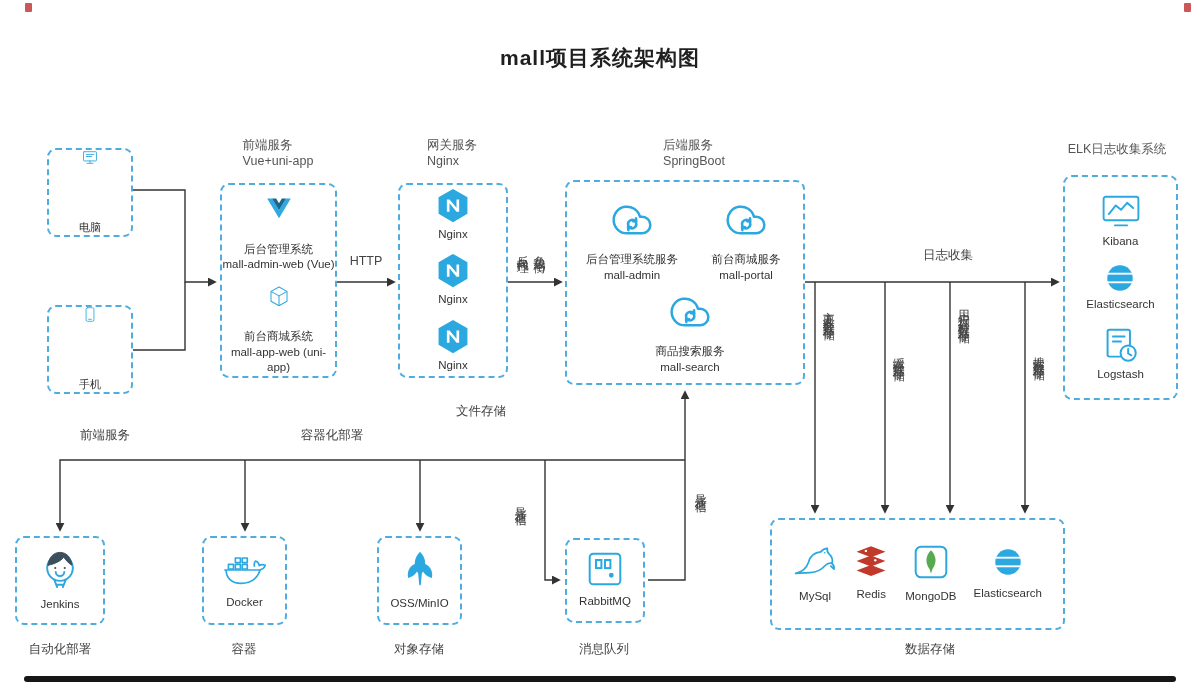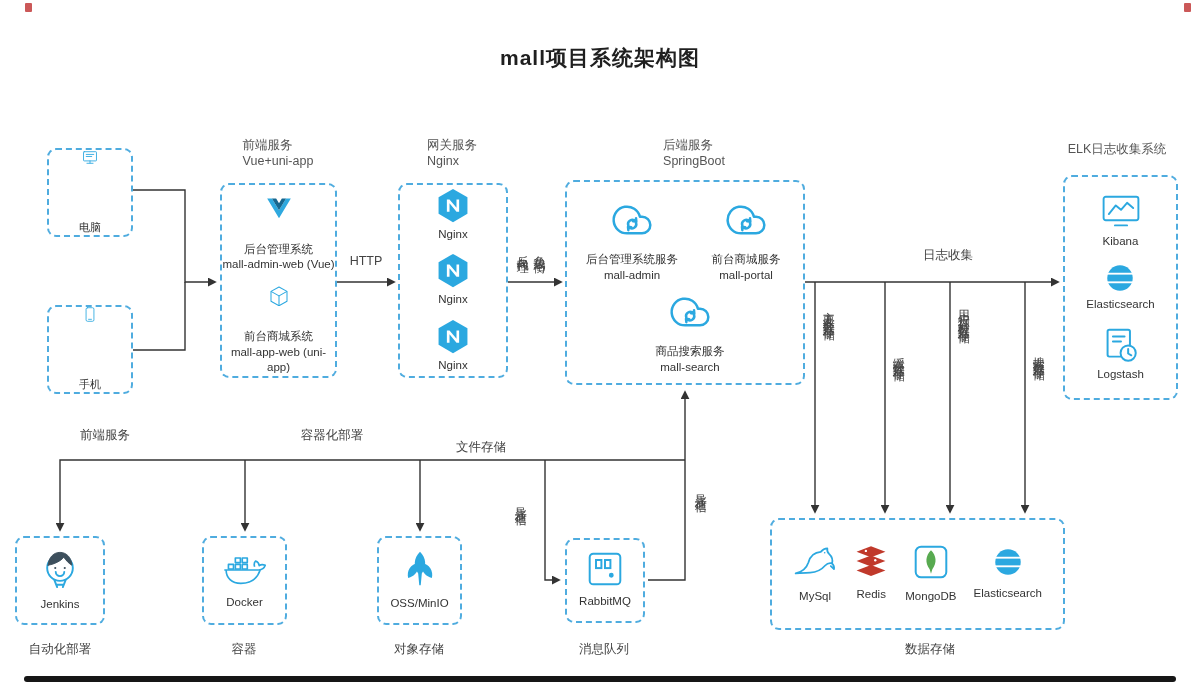--- a/index.html
+++ b/index.html
@@ -365,21 +365,21 @@
   </div>
   <div class="lbl" style="left:948px;top:247px">日志收集</div>
 
   <div class="vlbl" style="left:820px;top:302px">主要业务数据存储</div>
   <div class="vlbl" style="left:890px;top:348px">缓存数据存储</div>
   <div class="vlbl" style="left:955px;top:300px">用户行为分析数据存储</div>
   <div class="vlbl" style="left:1030px;top:347px">搜索数据存储</div>
 
   <div class="lbl" style="left:105px;top:427px">前端服务</div>
   <div class="lbl" style="left:332px;top:427px">容器化部署</div>
-  <div class="lbl" style="left:481px;top:439px">文件存储</div>
+  <div class="lbl" style="left:481px;top:403px">文件存储</div>
 
   <div class="vlbl" style="left:512px;top:497px">异步通信</div>
   <div class="vlbl" style="left:692px;top:484px">异步通信</div>
 
   <div class="artifact" style="left:25px;top:3px;background:#c23b3b"></div>
   <div class="artifact" style="left:1184px;top:3px;background:#c23b3b"></div>
   <div id="bottom-bar"></div>
 
 </div>
 

